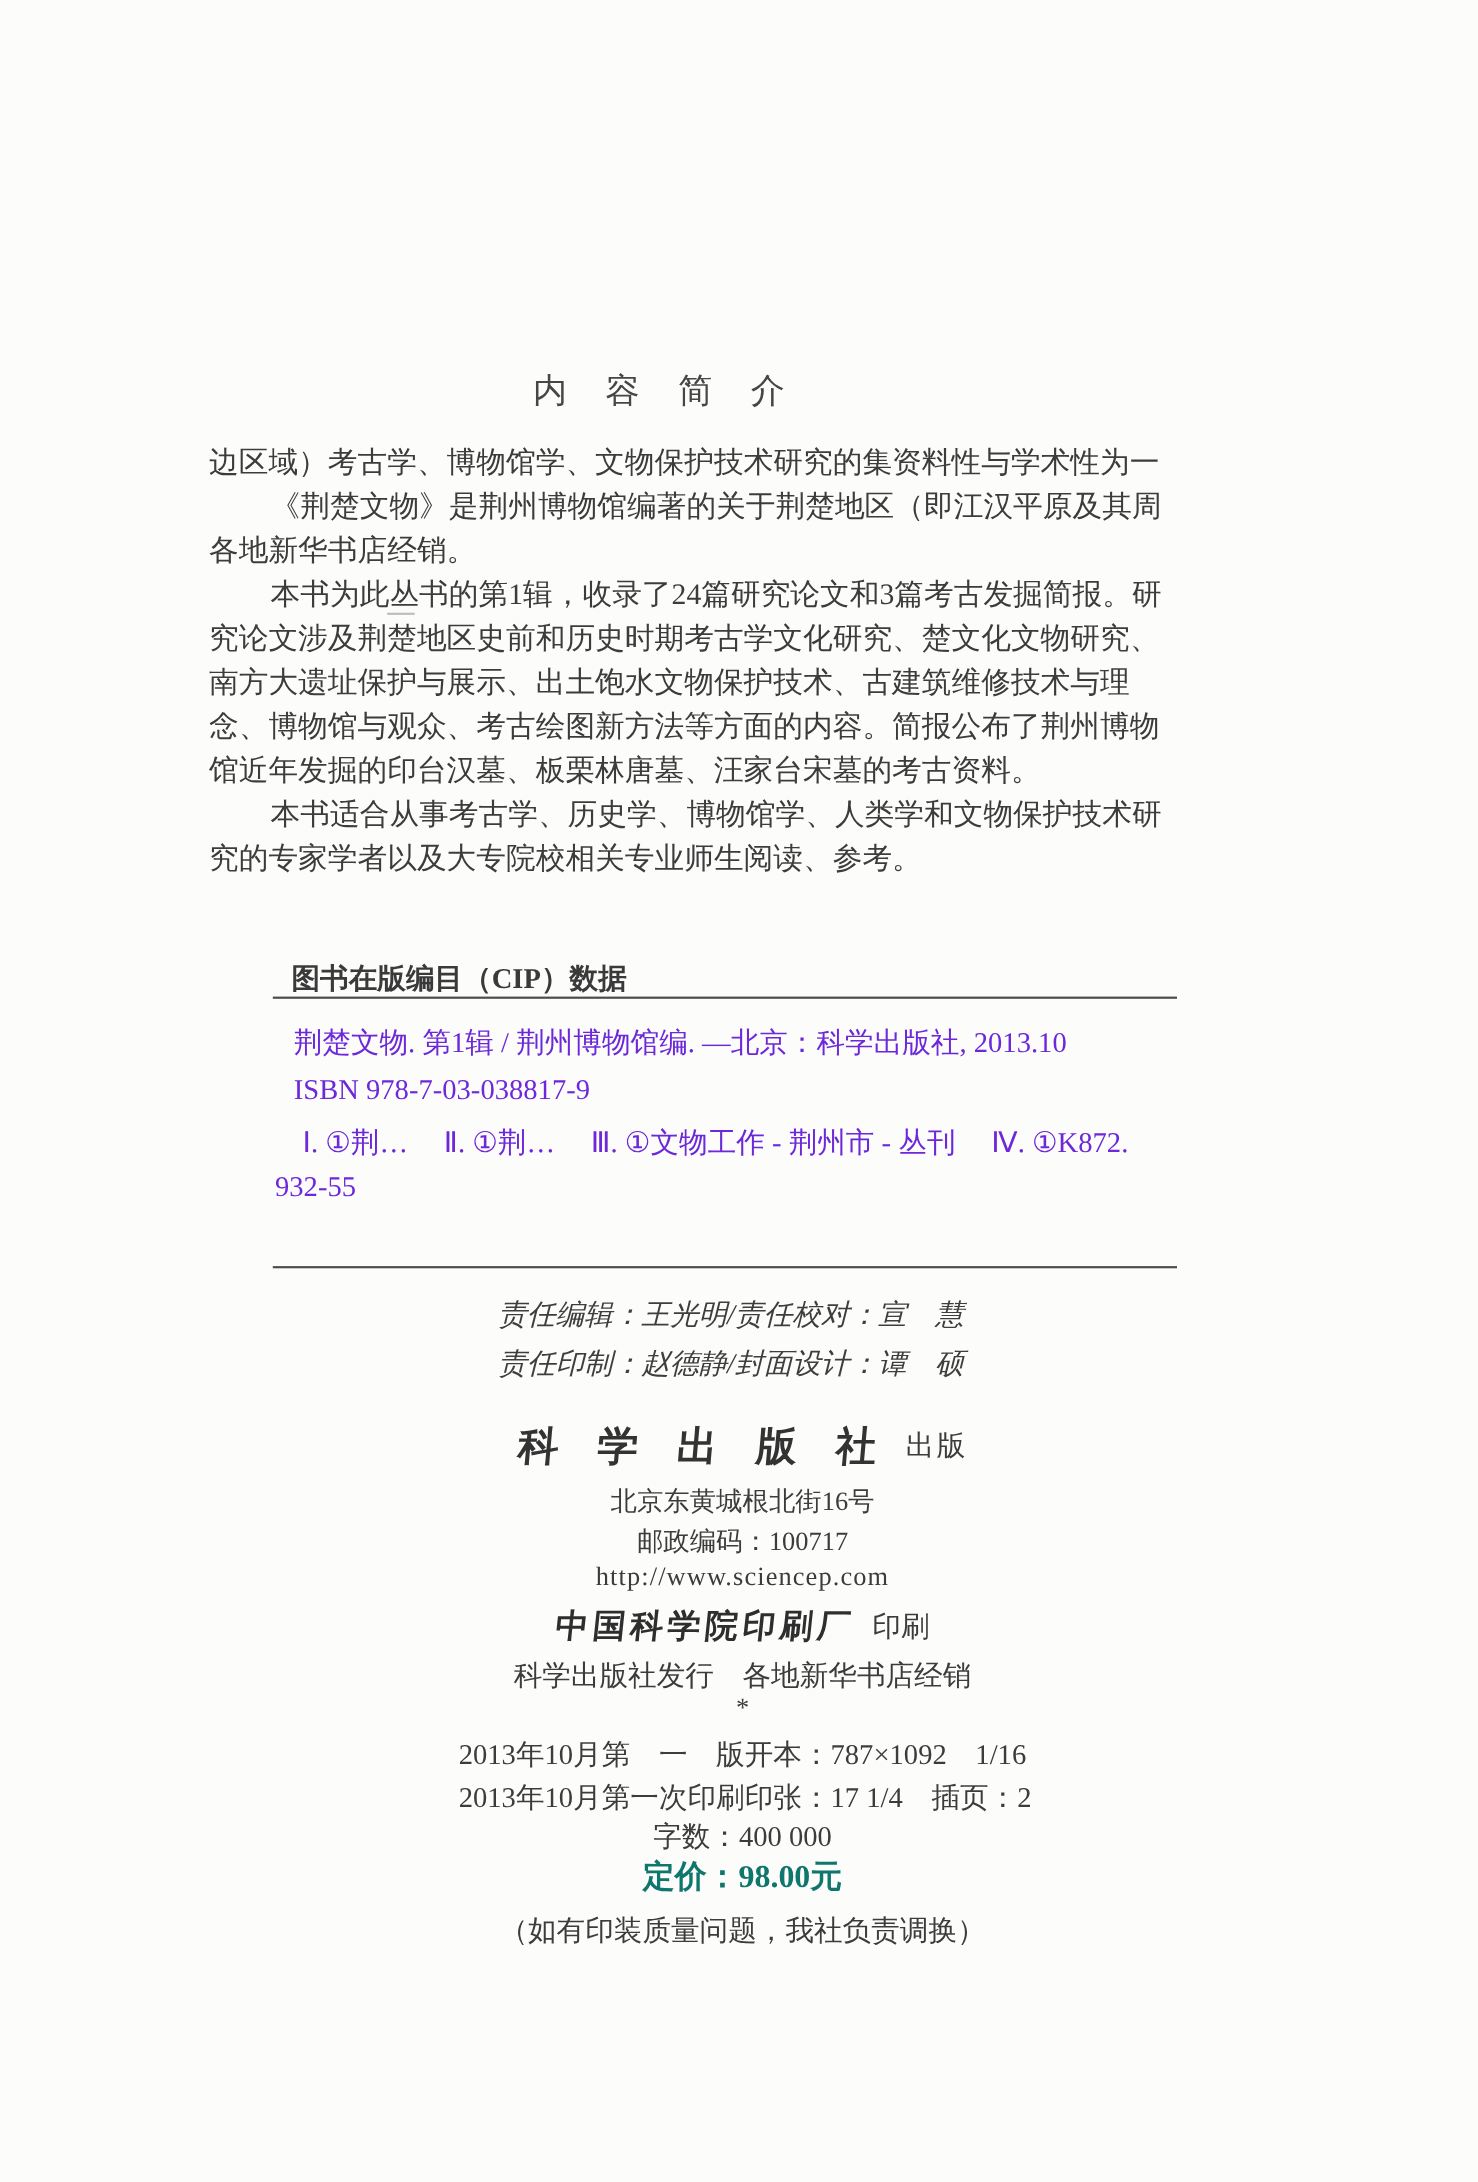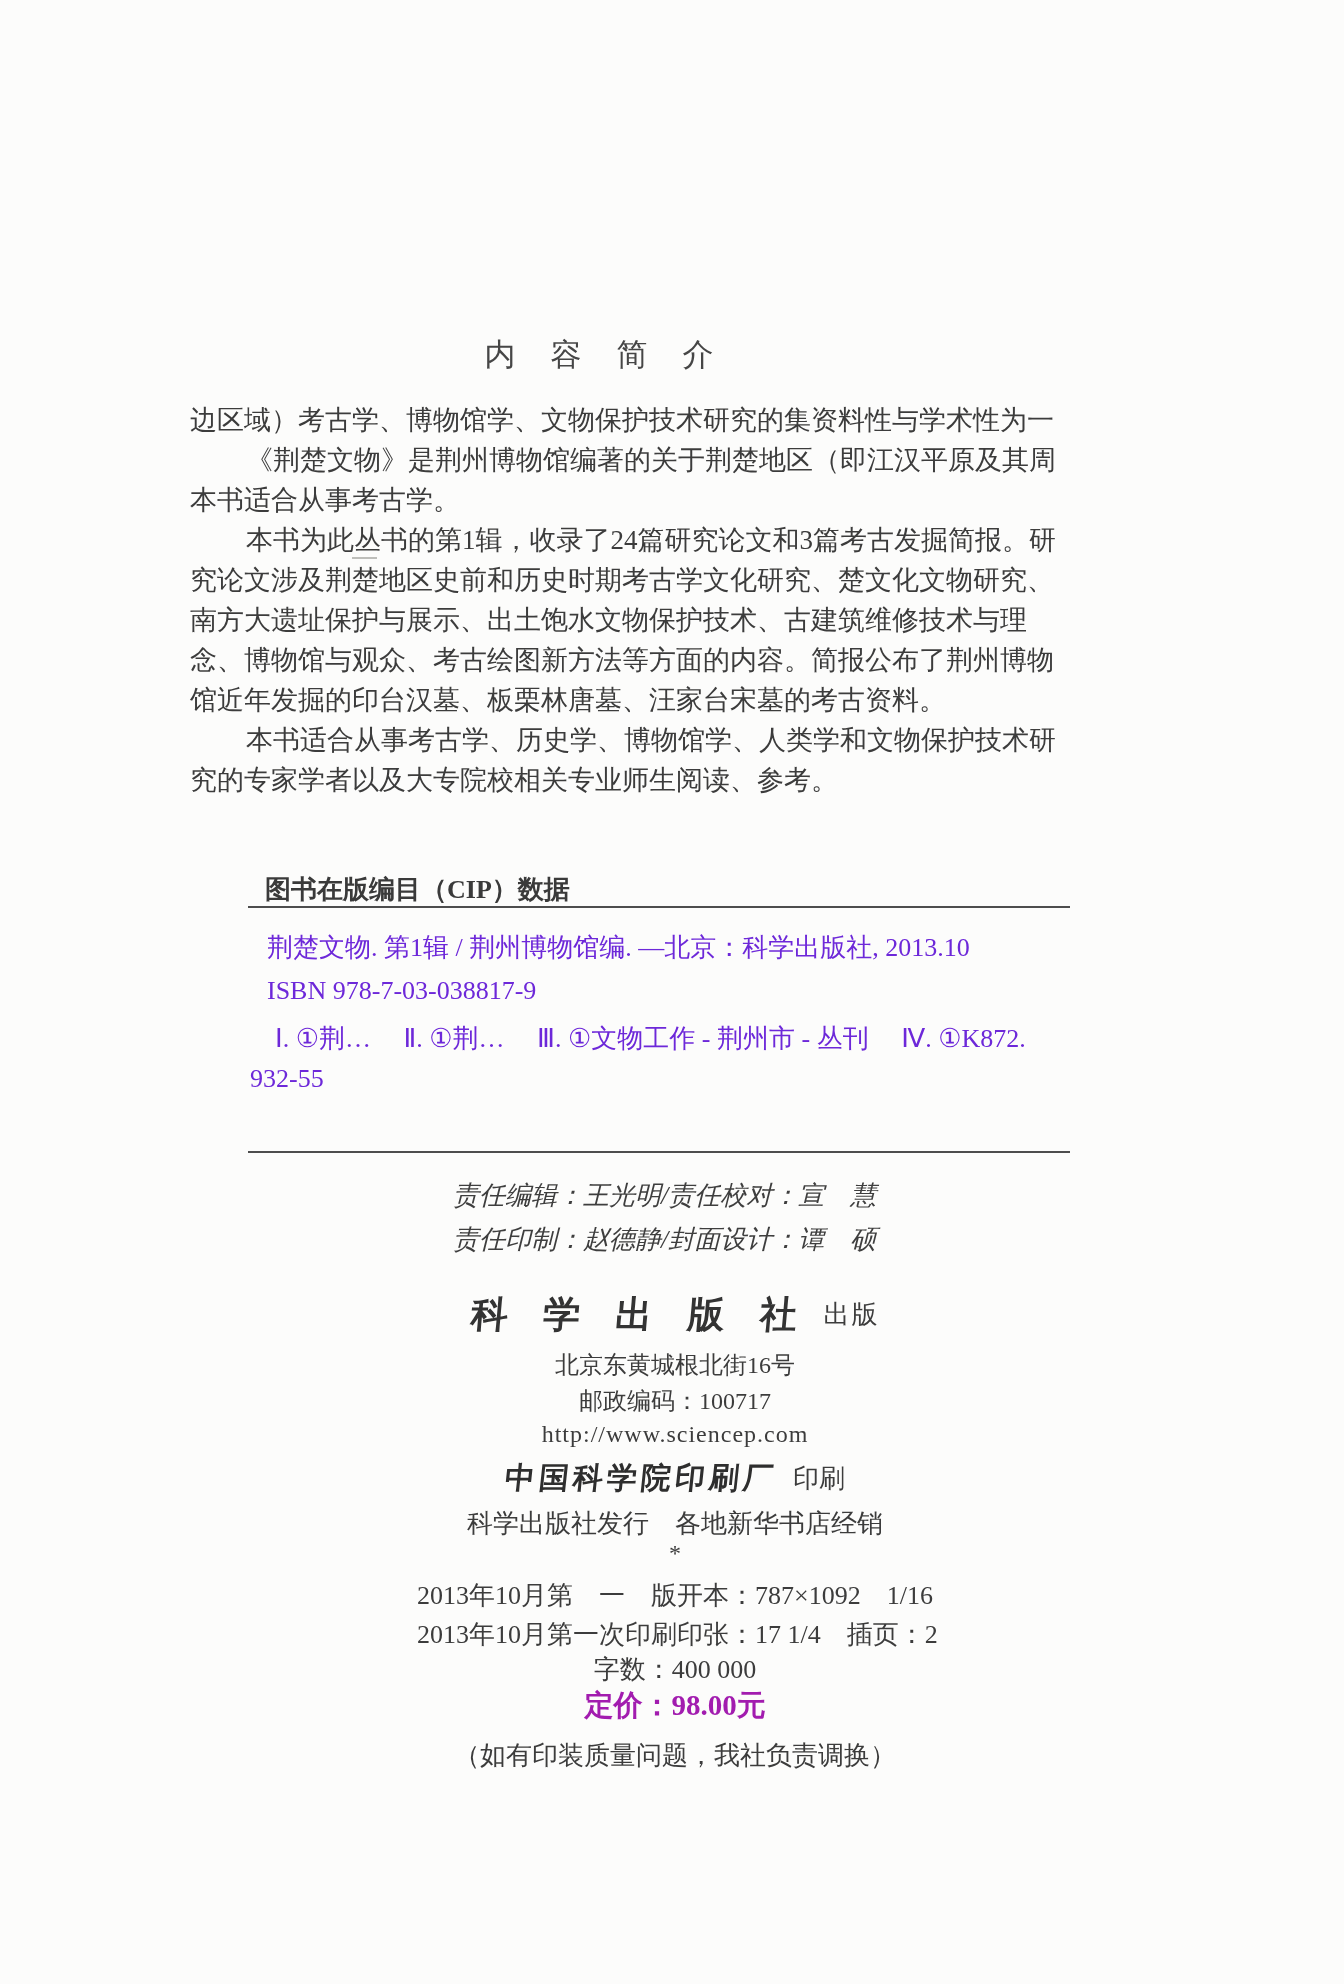--- a/index.html
+++ b/index.html
@@ -76,34 +76,34 @@
     color:#2e2e2e;
   }
   .print-suffix{font-size:26px;margin-left:16px;vertical-align:1px;}
   .pub-distribution{top:1506px;font-size:26px;}
   .star{top:1540px;font-size:24px;}
   .edition-row{left:417px;font-size:26px;white-space:nowrap;}
   .edition-row1{top:1578px;}
   .edition-row2{top:1617px;}
   .ed-left{display:inline-block;width:260px;}
   .word-count{top:1652px;font-size:26px;}
-  .price{top:1686px;font-size:29px;font-weight:bold;color:#a21caf;}
+  .price{top:1686px;font-size:29px;font-weight:bold;color:#0f766e;}
   .note{top:1738px;font-size:26px;}
 </style>
 </head>
 <body>
 
 <div class="page" style="--text: #3c3c3c; --paper: #fcfcfb;">
 
   <div class="abs intro-title">内　容　简　介</div>
 
   <div class="abs intro-body">
     <div class="intro-line">边区域）考古学、博物馆学、文物保护技术研究的集资料性与学术性为一</div>
     <div class="intro-line indent">《荆楚文物》是荆州博物馆编著的关于荆楚地区（即江汉平原及其周</div>
-    <div class="intro-line">本书适合从事考古学。</div>
+    <div class="intro-line">各地新华书店经销。</div>
     <div class="intro-line indent">本书为此丛书的第1辑，收录了24篇研究论文和3篇考古发掘简报。研</div>
     <div class="intro-line">究论文涉及荆楚地区史前和历史时期考古学文化研究、楚文化文物研究、</div>
     <div class="intro-line">南方大遗址保护与展示、出土饱水文物保护技术、古建筑维修技术与理</div>
     <div class="intro-line">念、博物馆与观众、考古绘图新方法等方面的内容。简报公布了荆州博物</div>
     <div class="intro-line">馆近年发掘的印台汉墓、板栗林唐墓、汪家台宋墓的考古资料。</div>
     <div class="intro-line indent">本书适合从事考古学、历史学、博物馆学、人类学和文物保护技术研</div>
     <div class="intro-line">究的专家学者以及大专院校相关专业师生阅读、参考。</div>
   </div>
 
   <div class="abs artifact-underline"></div>

